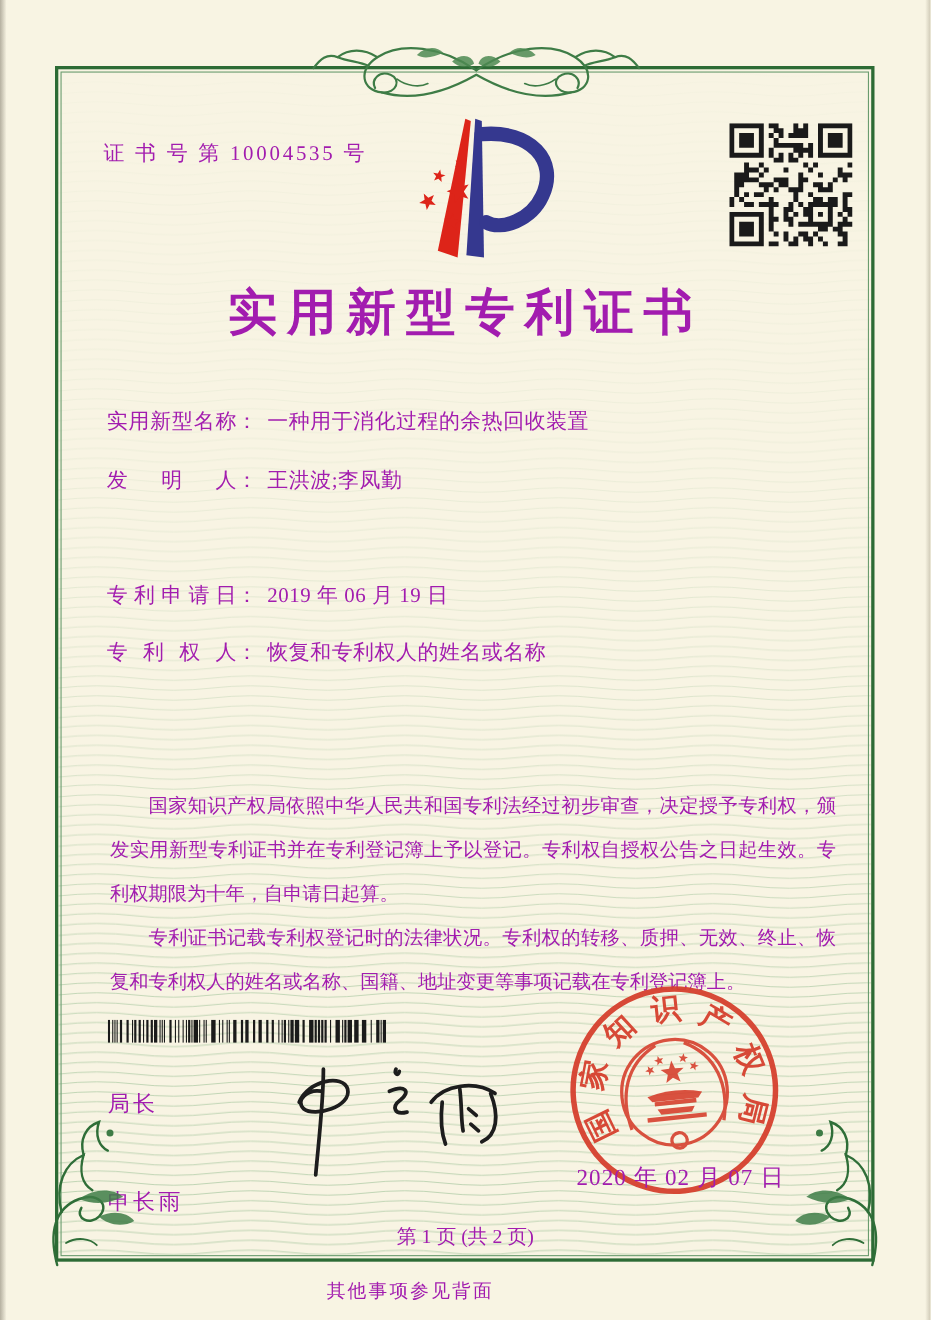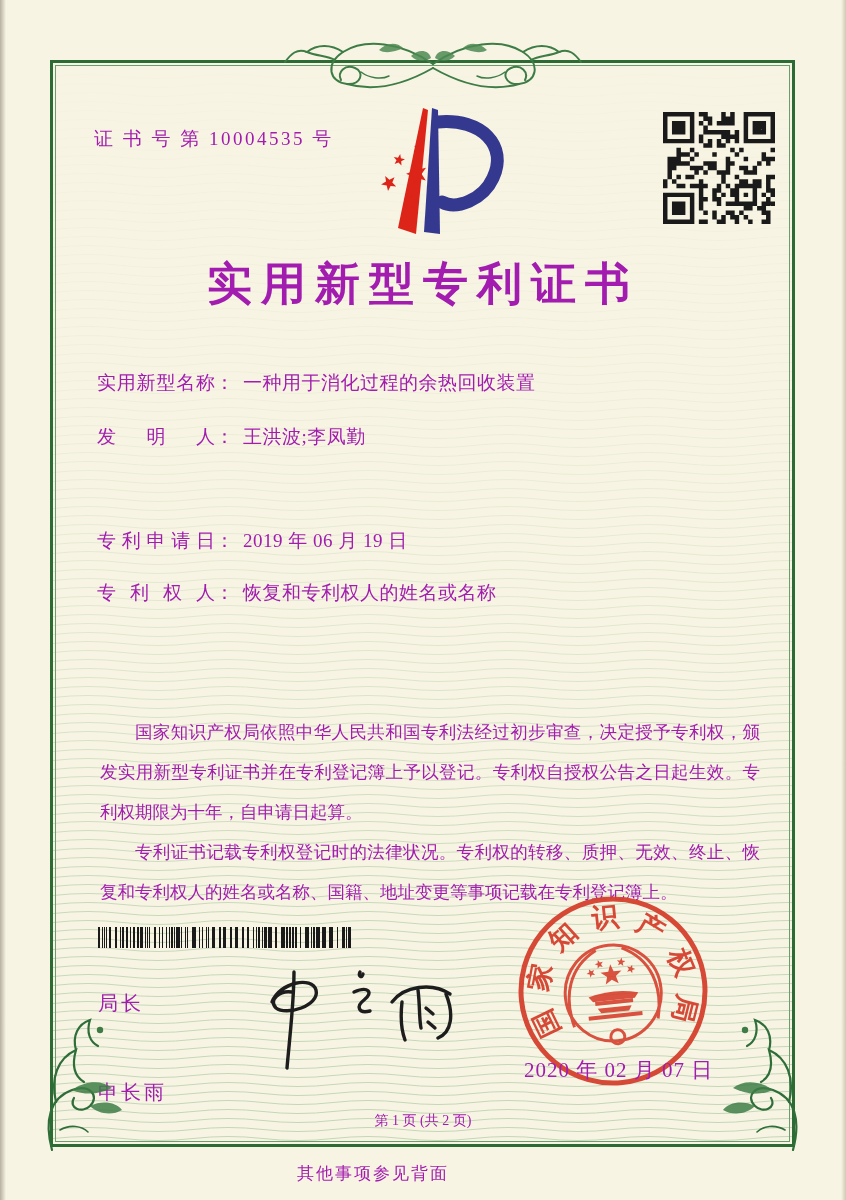--- a/index.html
+++ b/index.html
@@ -49,21 +49,21 @@
   .barcode { position:absolute; left:98px; top:927px; }
   .dir-title { position:absolute; left:98px; top:990px; font-size:20px;
     font-family:"Liberation Sans","DejaVu Sans",sans-serif; font-weight:400; letter-spacing:3px; }
   .dir-name { position:absolute; left:98px; top:1060px; font-size:20px;
     font-family:"Liberation Sans","DejaVu Sans",sans-serif; font-weight:500; letter-spacing:3px;margin-top:19px; }
   .signature { position:absolute; left:228px; top:958px; }
 
   .seal { position:absolute; left:508px; top:891px; transform:rotate(-6deg); opacity:0.95; }
   .seal-date { position:absolute; left:524px; top:1056px; font-size:21px; letter-spacing:1px; z-index:6; }
 
-  .page-num { position:absolute; left:0; top:1112px; width:846px; text-align:center; font-size:14px; }
+  .page-num { position:absolute; left:0; top:1112px; width:846px; text-align:center; font-size:18px; }
   .back-note { position:absolute; left:0; top:1162px; width:746px; text-align:center;
     font-size:17px; letter-spacing:2px; }
 </style>
 </head>
 <body>
 
 <div class="page">
 
   <svg class="waves" width="739" height="1082">
     <defs>

